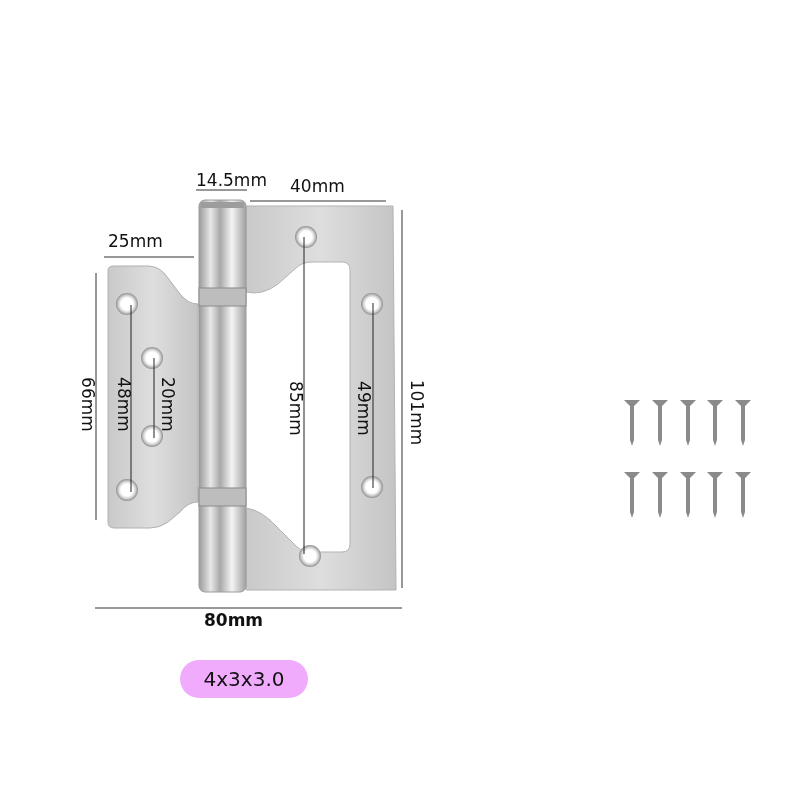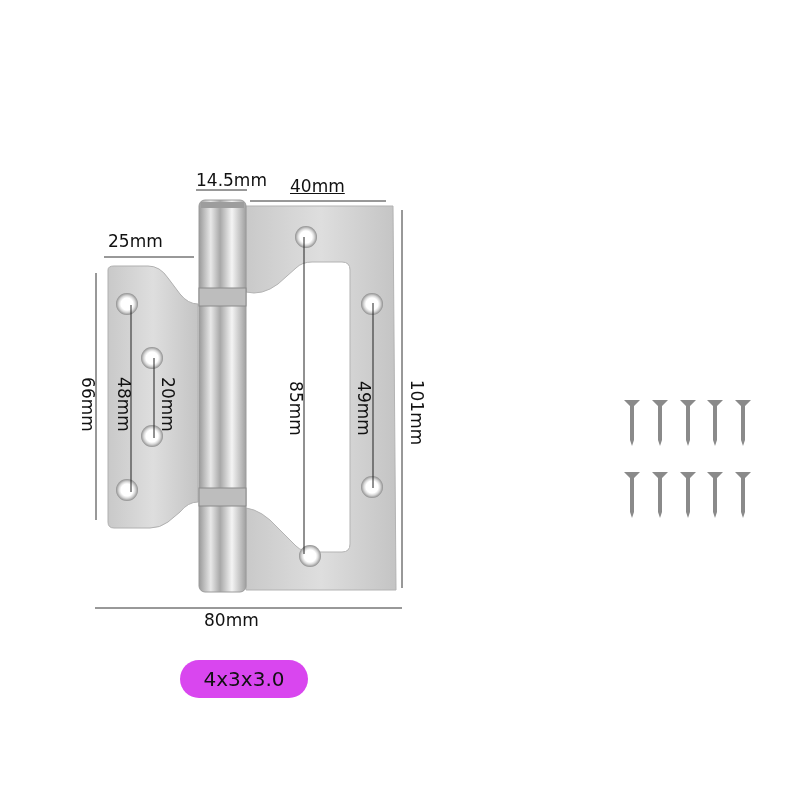--- a/index.html
+++ b/index.html
@@ -1,19 +1,19 @@
 <!DOCTYPE html>
 <html><head>
 <meta charset="utf-8">
 <style>
   html, body { margin:0; padding:0; background:#ffffff; }
   body { width:800px; height:800px; position:relative; overflow:hidden; font-family:"DejaVu Sans","Liberation Sans",sans-serif; }
   .lbl { position:absolute; font-size:17px; color:#111; white-space:nowrap; line-height:1; }
   .vlbl { position:absolute; font-size:17px; color:#111; white-space:nowrap; line-height:1; transform-origin:center center; transform:rotate(90deg); }
-  .badge { position:absolute; left:180px; top:660px; width:128px; height:38px; border-radius:19px; background:#d946ef; display:flex; align-items:center; justify-content:center; font-size:20px; color:#111; }
+  .badge { position:absolute; left:180px; top:660px; width:128px; height:38px; border-radius:19px; background:#f0abfc; display:flex; align-items:center; justify-content:center; font-size:20px; color:#111; }
   svg { position:absolute; left:0; top:0; }
 </style>
 </head>
 <body>
 
 <svg width="800" height="800">
   <defs>
     <linearGradient id="steel" x1="0" x2="1" y1="0" y2="0">
       <stop offset="0" stop-color="#c9c9c9"></stop>
       <stop offset="0.5" stop-color="#dedede"></stop>
@@ -89,23 +89,23 @@
     <g transform="translate(715,472)">
         <path d="M-8,0 L8,0 L2,6 L2,40 L0,46 L-2,40 L-2,6 Z"></path>
       </g>
     <g transform="translate(743,472)">
         <path d="M-8,0 L8,0 L2,6 L2,40 L0,46 L-2,40 L-2,6 Z"></path>
       </g>
   </g>
 </svg>
 
 <div class="lbl" style="left:196px;top:164px;margin-top:8px;">14.5mm</div>
-<div class="lbl" style="left:290px;top:178px;text-decoration:underline;">40mm</div>
+<div class="lbl" style="left:290px;top:178px;">40mm</div>
 <div class="lbl" style="left:108px;top:233px;">25mm</div>
 <div class="vlbl" style="left:60px;top:396px;">66mm</div>
 <div class="vlbl" style="left:96px;top:396px;">48mm</div>
 <div class="vlbl" style="left:140px;top:396px;">20mm</div>
 <div class="vlbl" style="left:268px;top:400px;">85mm</div>
 <div class="vlbl" style="left:336px;top:400px;">49mm</div>
 <div class="vlbl" style="left:384px;top:404px;">101mm</div>
-<div class="lbl" style="left:204px;top:612px;">80mm</div>
+<div class="lbl" style="left:204px;top:612px;font-weight:bold;">80mm</div>
 
 <div class="badge">4x3x3.0</div>
 
 </body></html>

